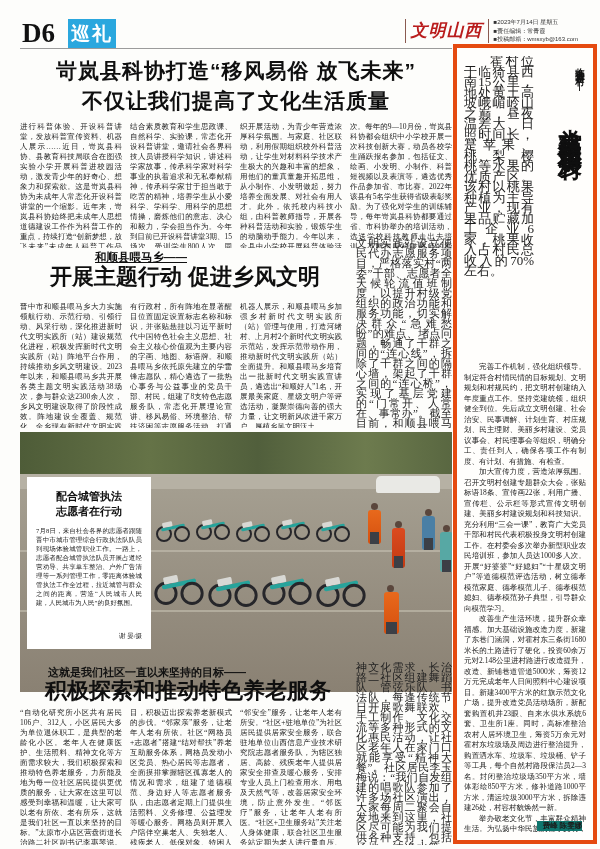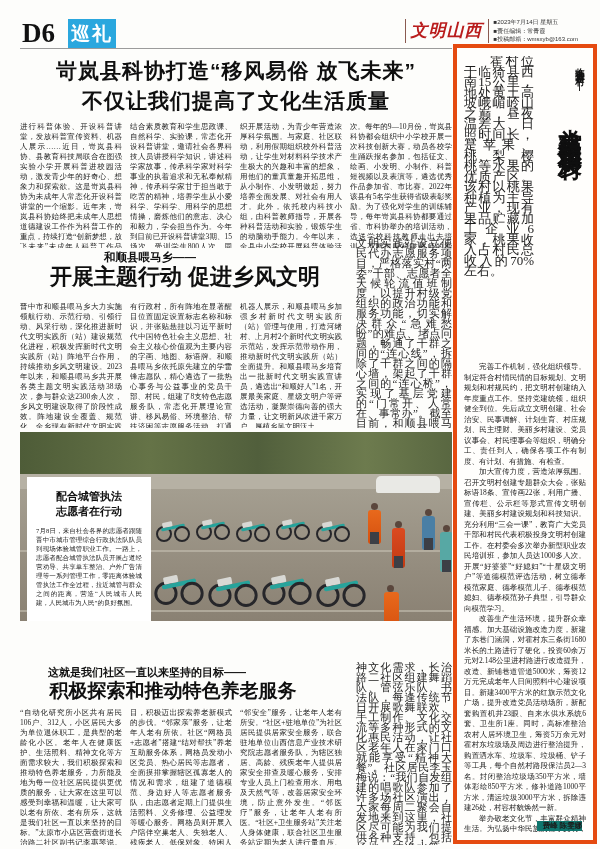--- a/index.html
+++ b/index.html
@@ -29,23 +29,23 @@
   .cols { position:absolute; display:flex; gap:8px; }
   .col {
     flex:1; font-size:7.5px; line-height:10px; text-align:justify;
     overflow:hidden; color:#222;
   }
   .single-col { position:absolute; font-size:11px; line-height:10px; text-align:justify; overflow:hidden; color:#222; }
   .kicker { position:absolute; font:bold 11.5px/14px "Liberation Sans","DejaVu Sans",sans-serif; color:#111; white-space:nowrap; }
   .headline { position:absolute; text-align:center; font-family:"Liberation Sans","DejaVu Sans",sans-serif; font-weight:bold; color:#0f0f0f; }
   .h-a1 { top:56px; left:20px; width:432px; font-size:21px; line-height:30px; letter-spacing:1px; }
   .h-a2 { top:264px; left:20px; width:330px; font-size:22px; line-height:26px; }
-  .h-a3 { top:678px; left:8px; width:330px; font-size:19px; line-height:25px; }
-  
-  .photo { position:absolute; top:432px; left:20px; width:432px; height:189px; background:#a09a8d; overflow:hidden; }
+  .h-a3 { top:678px; left:23px; width:330px; font-size:22px; line-height:25px; }
+  
+  .photo { position:absolute; top:432px; left:20px; width:432px; height:260px; background:#a09a8d; overflow:hidden; }
   .ph-trees { position:absolute; top:0; left:0; right:0; height:42px;
     background:linear-gradient(90deg,#4e5c38,#657347 30%,#515f3c 55%,#6d7b4e 80%,#596741); }
   .ph-building { position:absolute; top:42px; left:0; right:0; height:15px; background:#b6b1a4; }
   .ph-ground { position:absolute; top:57px; left:0; right:0; bottom:0;
     background:linear-gradient(#a49e90,#948c7e 60%,#8a8173); }
   .ph-line { position:absolute; left:0; right:0; height:2px; background:#c7c1b2; opacity:.6; }
   .ph-car { position:absolute; top:44px; right:12px; width:64px; height:17px; background:#e9e9e5; border-radius:5px 5px 2px 2px; }
   .bike { position:absolute; width:34px; height:22px; }
   .bike::before, .bike::after {
     content:""; position:absolute; bottom:0; width:12px; height:12px;
@@ -114,21 +114,21 @@
   <div class="cols" style="top:122px; left:20px; width:432px; height:126px;">
     <div class="col">进行科普体验、开设科普讲堂，发放科普宣传资料、机器人展示……近日，岢岚县科协、县教育科技局联合在图强实验小学开展科普进校园活动，激发青少年的好奇心、想象力和探索欲。这是岢岚县科协为未成年人常态化开设科普讲堂的一个缩影。近年来，岢岚县科协始终把未成年人思想道德建设工作作为科普工作的重点，持续打造“创新梦想，放飞未来”未成年人科普工作品牌，将科普体验的科技性与科学实验精神的传承性相融合，助力未成年人健康成长。</div>
     <div class="col">结合素质教育和学生思政课、自然科学、实验课，常态化开设科普讲堂，邀请社会各界科技人员讲授科学知识，讲述科学家故事，传承科学家对科学事业的执着追求和无私奉献精神，传承科学家甘于担当敢于吃苦的精神，培养学生从小爱科学、学科学、用科学的思想情操，磨炼他们的意志、决心和毅力，学会担当作为。今年到目前已开设科普讲堂3期、15场次，受训学生800人次。同时，岢岚县科协多次与团委、妇联、教科局、气象局等部门联合组</div>
     <div class="col">织开展活动，为青少年营造浓厚科学氛围。与家庭、社区联动，利用假期组织校外科普活动，让学生对材料科学技术产生极大的兴趣和丰富的想象，用他们的童真童趣开拓思维，从小制作、小发明做起，努力培养全面发展、对社会有用人才。此外，依托校内科技小组，由科普教师指导，开展各种科普活动和实验，锻炼学生的动脑动手能力。今年以来，全县中小学校开展科普体验活动20余次，参与学生2000余人</div>
     <div class="col">
       <span>次。每年的9—10月份，岢岚县科协都会组织中小学校开展一次科技创新大赛，动员各校学生踊跃报名参加，包括征文、绘画、小发明、小制作、科普短视频以及表演等，遴选优秀作品参加省、市比赛。2022年该县有5名学生获得省级表彰奖励。为了强化对学生的训练辅导，每年岢岚县科协都要通过省、市科协举办的培训活动，选送学校科技教师走出去培训，不断提升科技教师的能力。近年来共培训科技教师12名，成为全县科技教师队伍中的骨干。</span>
       
     </div>
   </div>
 
-  <div class="kicker" style="top:250px; left:104px;">和顺县喂马乡——</div>
+  <div class="kicker" style="top:250px; left:95px;text-decoration:underline;">和顺县喂马乡——</div>
   <div class="headline h-a2">开展主题行动 促进乡风文明</div>
   <div class="cols" style="top:302px; left:20px; width:322px; height:126px;">
     <div class="col">晋中市和顺县喂马乡大力实施领航行动、示范行动、引领行动、风采行动，深化推进新时代文明实践所（站）建设规范化进程，积极发挥新时代文明实践所（站）阵地平台作用，持续推动乡风文明建设。2023年以来，和顺县喂马乡共开展各类主题文明实践活动38场次，参与群众达2300余人次，乡风文明建设取得了阶段性成效。阵地建设全覆盖、规范化，全乡现有新时代文明实践所1个、实践站12个，覆盖全乡所</div>
     <div class="col">有行政村，所有阵地在显著醒目位置固定设置标志名称和标识，并张贴悬挂以习近平新时代中国特色社会主义思想、社会主义核心价值观为主要内容的字画、地图、标语牌。和顺县喂马乡依托原先建立的学雷锋志愿队，精心遴选了一批热心事务与公益事业的党员干部、村民，组建了8支特色志愿服务队，常态化开展理论宣讲、移风易俗、环境整治、帮扶济困等志愿服务活动，打通宣传群众、教育群众、服务群众的“最后一公里”。</div>
     <div class="col">机器人展示，和顺县喂马乡加强乡村新时代文明实践所（站）管理与使用，打造河绪村、上月村2个新时代文明实践示范站，发挥示范带动作用，推动新时代文明实践所（站）全面提升。和顺县喂马乡培育出一批新时代文明实践宣讲员，遴选出“和顺好人”1名，开展最美家庭、星级文明户等评选活动，凝聚崇德向善的强大力量，让文明新风吹进千家万户，厚植乡风文明沃土。</div>
   </div>
   <div class="single-col" style="top:238px; left:356px; width:96px; height:190px;">文明实践站设立便民代办志愿服务项目，严格落实村“两委”干部、志愿者全天候轮流值班制度，以提升村级党组织的政治功能和服务功能，切实解决群众“急难愁盼”的难点、堵点问题，畅通了干群之间的“连心线”，拆除了干群之间的隔心墙，架起了干群之间的“连心桥”，实现了基层党建的“门常开、人常在、事常办”。截至目前，和顺县喂马乡便民代办志愿服务项目已为村民代办各类服务事项245件，解决“急难愁盼”问题342件，覆盖群众367人次，充分发挥了基层党组织的战斗堡垒作用。</div>
 
   <div class="photo">
     <div class="ph-trees"></div>

